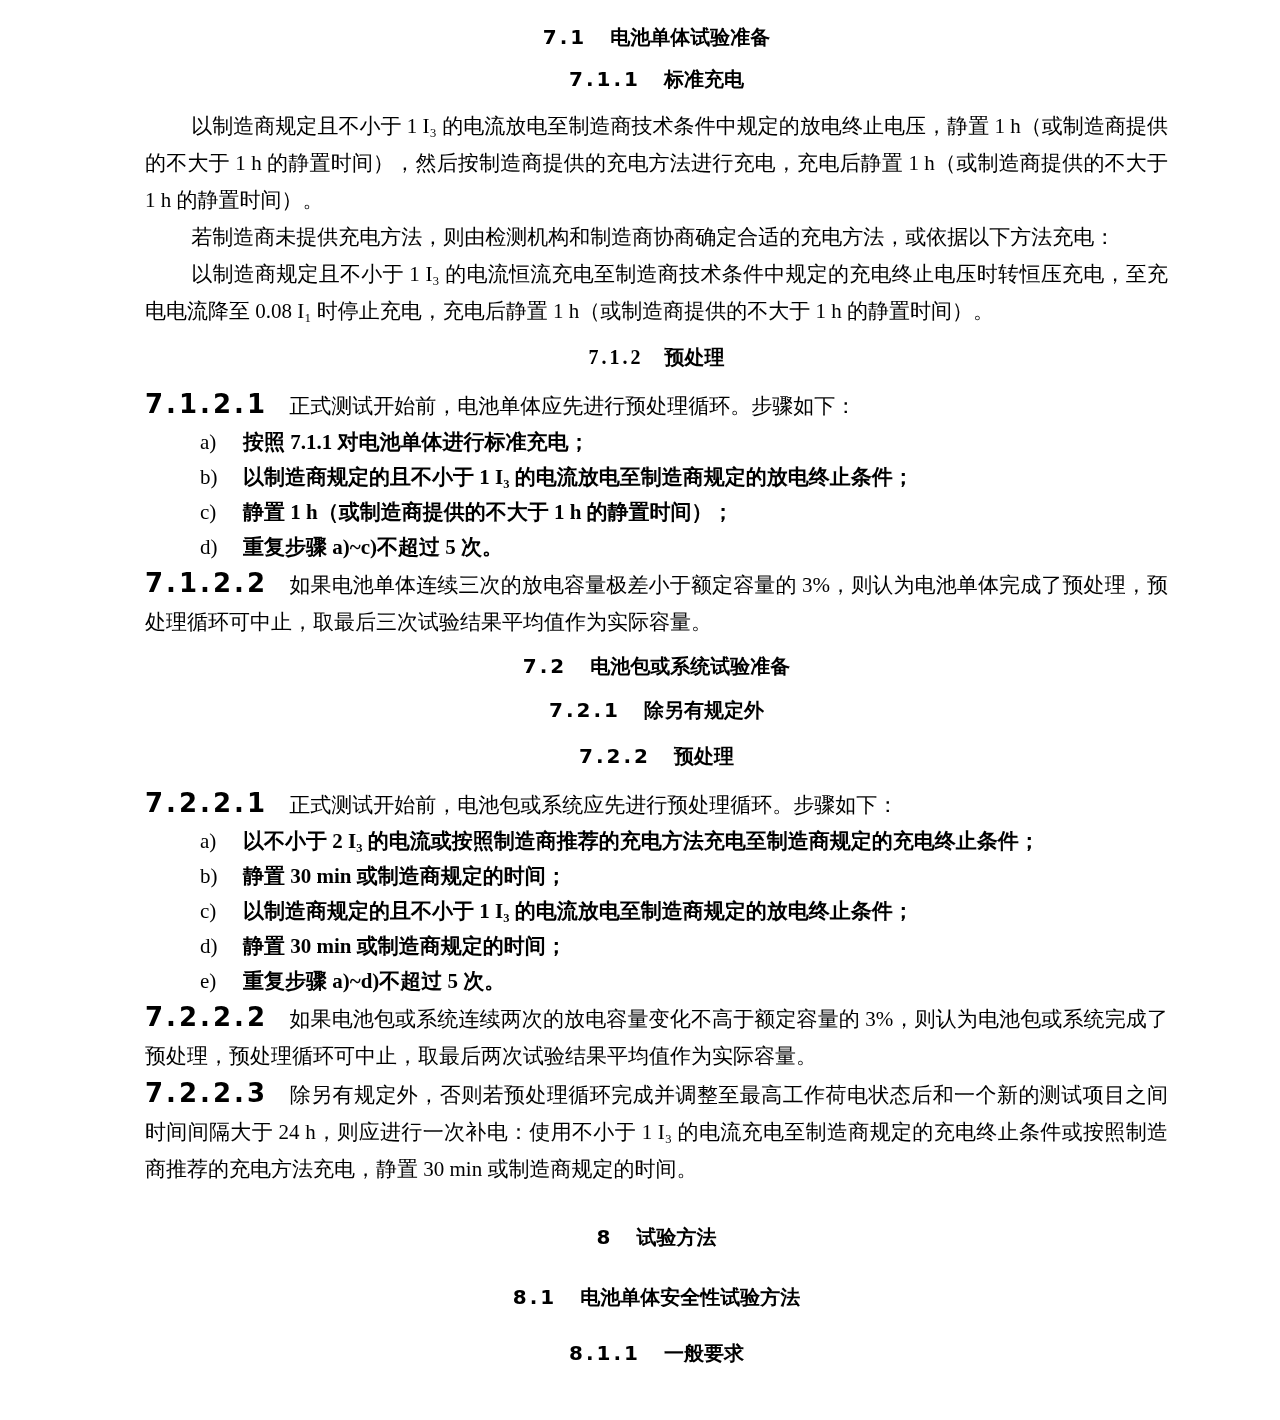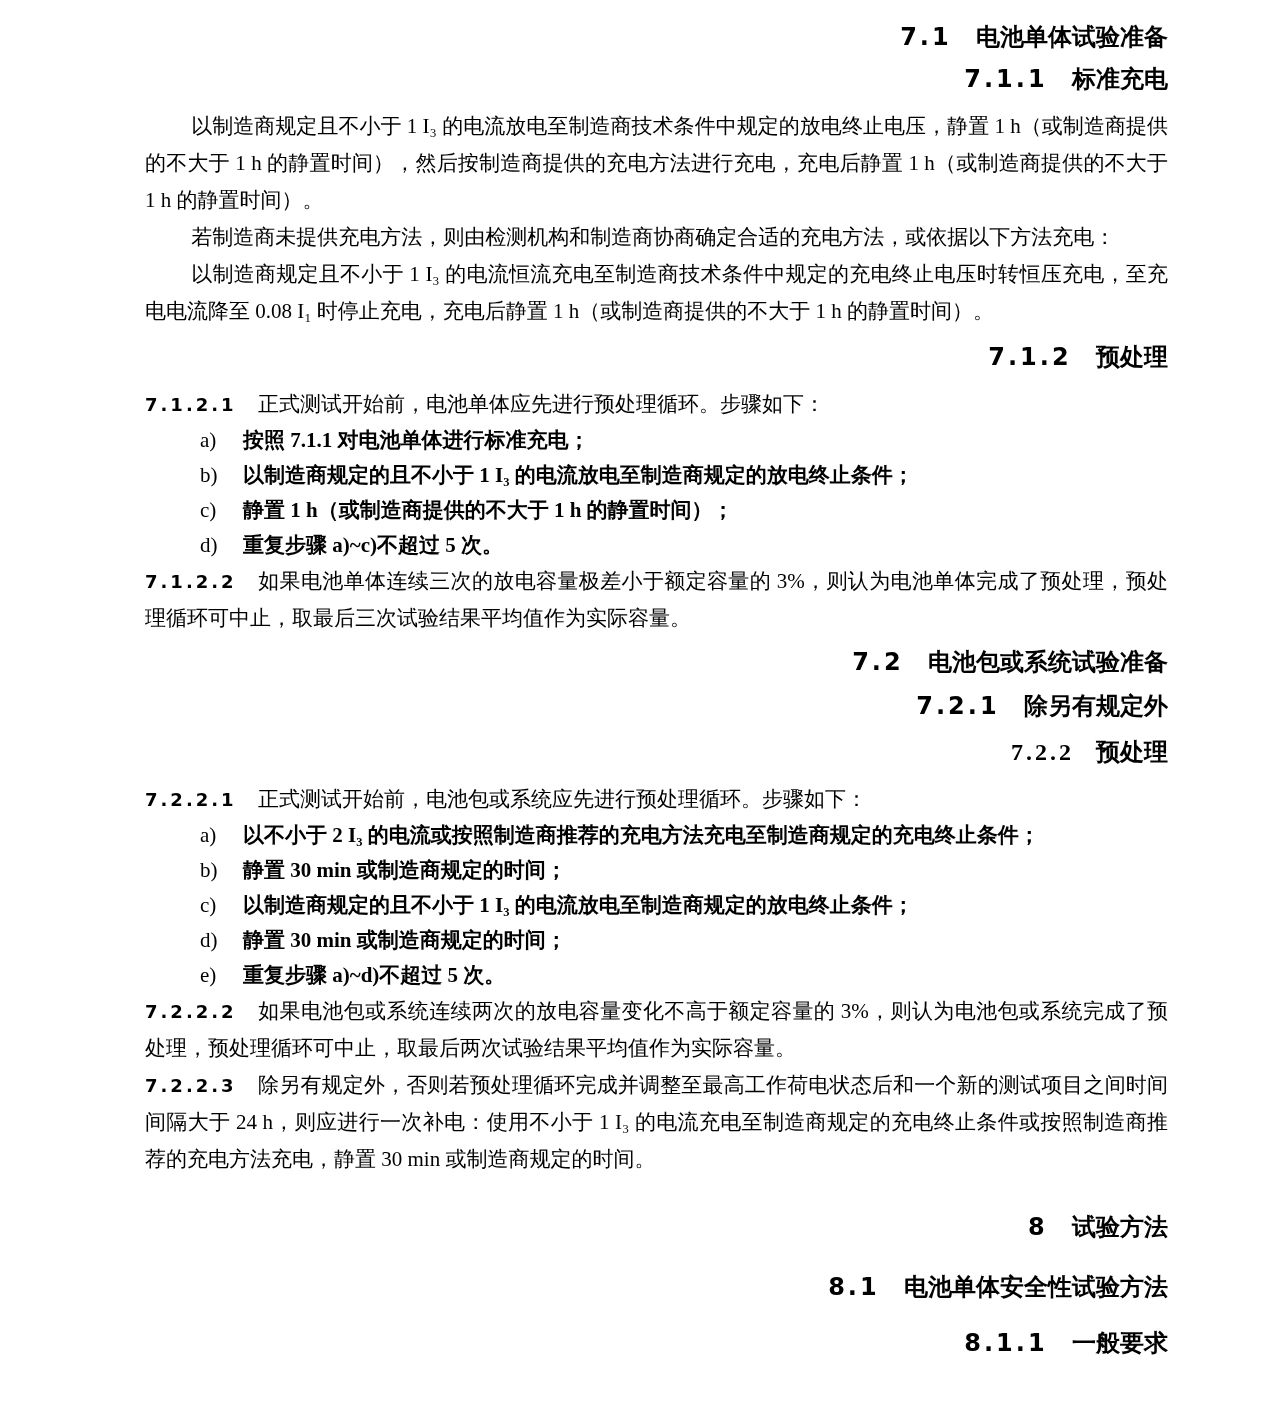--- a/index.html
+++ b/index.html
@@ -13,58 +13,58 @@
   .page {
     box-sizing: border-box;
     width: 1280px;
     height: 1420px;
     padding: 20px 112px 0 145px;
     overflow: hidden;
   }
   .hd {
     font-family: "DejaVu Sans", "Liberation Sans", sans-serif;
     font-weight: 700;
-    font-size: 24px;
+    font-size: 20px;
     line-height: 30px;
     margin: 0;
-    text-align: right;
+    text-align: center;
   }
   .hnum { letter-spacing: 3px; margin-right: 16px; }
   .para {
     font-size: 21px;
     line-height: 37px;
     margin: 0;
     text-align: justify;
   }
   .indent { text-indent: 2.2em; }
   .cnum {
     font-family: "DejaVu Sans", "Liberation Sans", sans-serif;
     font-weight: 700;
-    font-size: 18px;
+    font-size: 26px;
     letter-spacing: 3px;
     margin-right: 16px;
   }
   .steps { margin: 0; }
   .step {
     display: flex;
     font-size: 21px;
     line-height: 35px;
     padding-left: 55px;
     text-align: justify;
   }
   .step-label { flex: none; width: 43px; }
   .step-text { flex: 1; font-weight: bold; }
 
   
   .h71  { margin-top: 2px;  margin-bottom: 12px; }
   .h711 { margin-bottom: 14px; }
-  .h712 { margin-top: 12px; margin-bottom: 14px; }
+  .h712 { margin-top: 12px; margin-bottom: 14px; font-family: Liberation Serif, serif; }
   .h72  { margin-top: 10px; margin-bottom: 14px; }
   .h721 { margin-bottom: 16px; }
-  .h722 {  margin-bottom: 14px; font-family: Liberation Serif, serif; }
+  .h722 {  margin-bottom: 14px; }
   .h8   { margin-top: 34px; margin-bottom: 30px; }
   .h81  { margin-bottom: 26px; }
   .h811 { margin-bottom: 0; }
 </style>
 </head>
 <body>
 
 <div class="page">
 
   <h2 class="hd h71">

